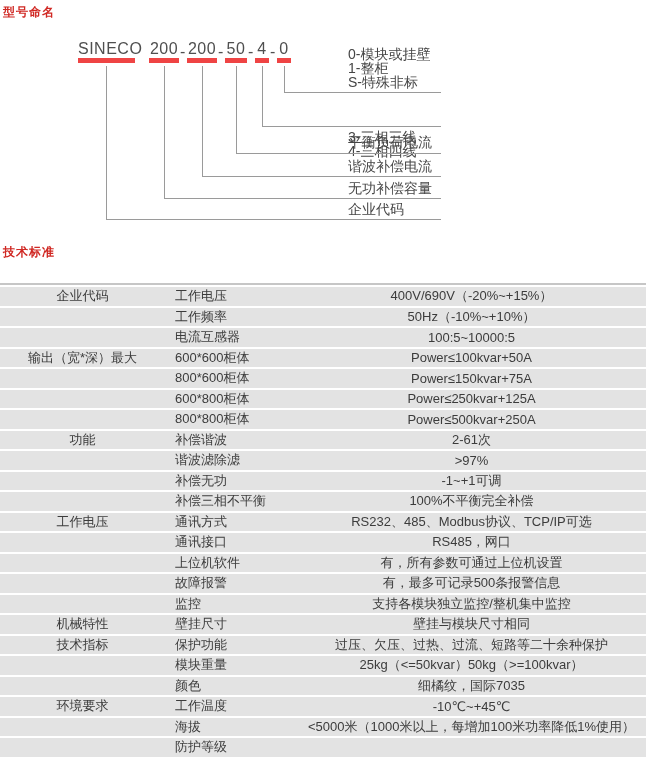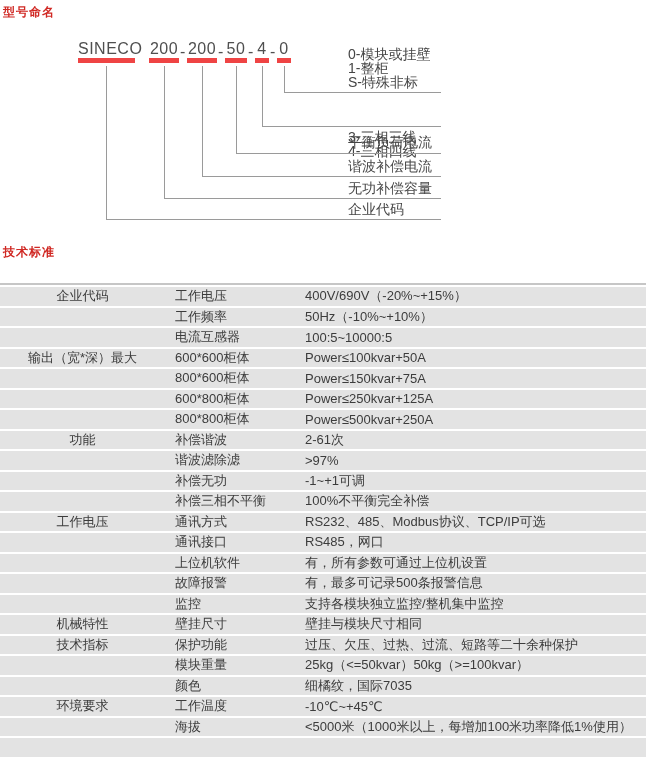--- a/index.html
+++ b/index.html
@@ -36,21 +36,21 @@
     position:absolute;left:0;top:283px;width:646px;
     border-top:2px solid #c6c6c6;padding-top:2px;
   }
   .trow{
     height:18.5px;margin-bottom:2px;background:#e3e3e3;
     display:flex;align-items:center;
     font-size:13px;color:#3c3c3c;white-space:nowrap;
   }
   .c1{width:165px;text-align:center;flex:none;}
   .c2{width:130px;padding-left:10px;text-align:left;flex:none;}
-  .c3{flex:1;text-align:left;padding-right:8px;}
+  .c3{flex:1;text-align:center;padding-right:8px;}
 </style>
 </head>
 <body>
 
 <div class="page">
 
   <h1 class="sec-title t1">型号命名</h1>
 
   <div class="diagram">
     <div class="model-line" id="model-line">
@@ -211,16 +211,17 @@
         <div class="c2">工作温度</div>
         <div class="c3">-10℃~+45℃</div>
       </div>
       <div class="trow">
         <div class="c1"></div>
         <div class="c2">海拔</div>
         <div class="c3">&lt;5000米（1000米以上，每增加100米功率降低1%使用）</div>
       </div>
       <div class="trow">
         <div class="c1"></div>
+        <div class="c2">防护等级</div>
       </div>
     </div>
 
 </div>
 
 </body></html>

